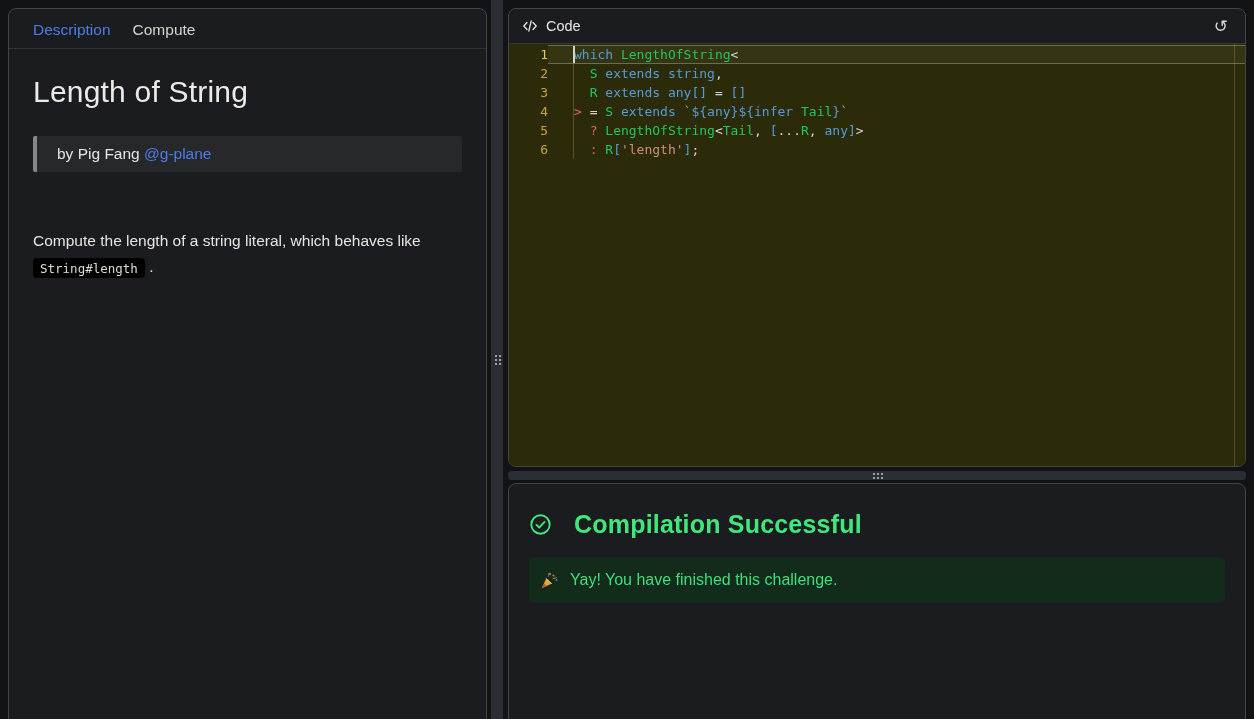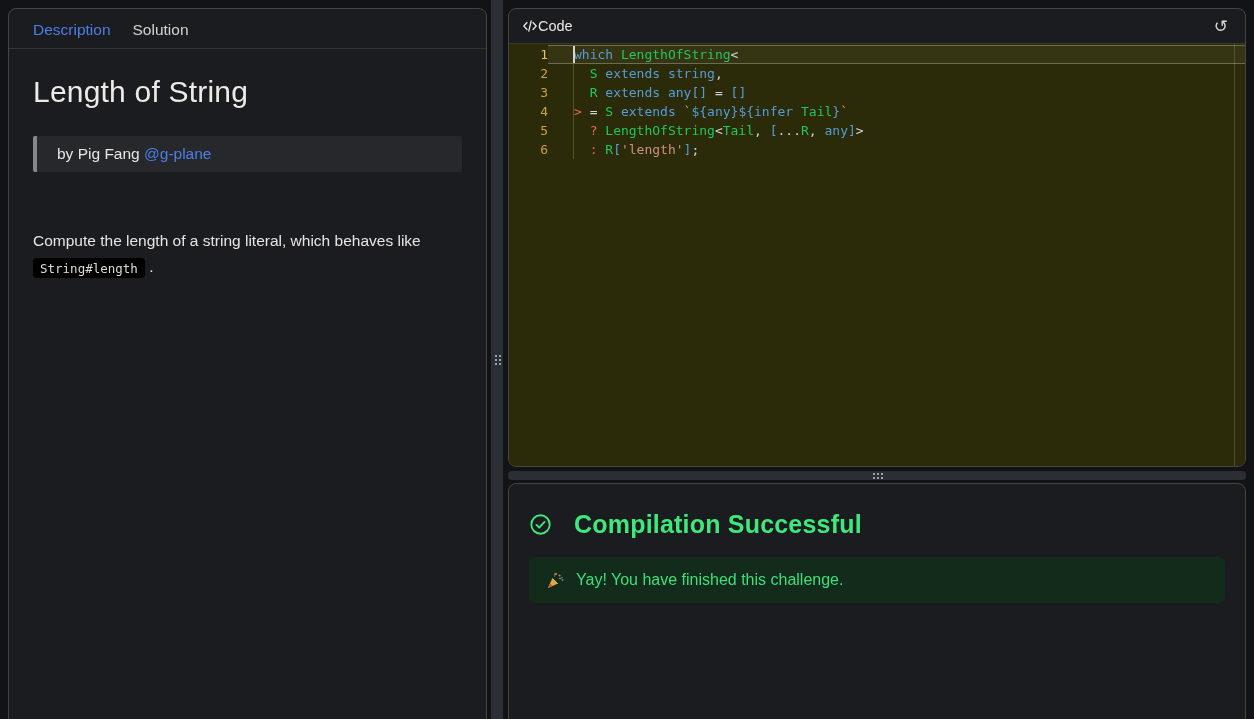--- a/index.html
+++ b/index.html
@@ -28,21 +28,21 @@
                display: flex; align-items: center; justify-content: center; cursor: col-resize; }
   #h-resizer { position: absolute; left: 508px; top: 471px; width: 738px; height: 9px; background: #2b2e33;
                border-radius: 4px; display: flex; align-items: center; justify-content: center; cursor: row-resize; }
   .grip-v { width: 7px; height: 11px; background-image: radial-gradient(#9aa1a9 1px, transparent 1.3px);
             background-size: 4px 4px; background-position: 0 0; }
   .grip-h { width: 11px; height: 7px; background-image: radial-gradient(#9aa1a9 1px, transparent 1.3px);
             background-size: 4px 4px; background-position: 0 0; }
 
   
   #code-card { left: 508px; top: 8px; width: 738px; height: 459px; }
-  .code-header { height: 35px; display: flex; align-items: center; padding: 0 13px;
+  .code-header { height: 35px; display: flex; align-items: center; gap: 8px; padding: 0 13px;
                  border-bottom: 1px solid #39382e; }
   .code-header-title { font-size: 14.5px; color: #e9e7e3; font-weight: 400; }
   .icon-btn { margin-left: auto; background: none; border: none; color: #d8d6d2; font-size: 17px;
               line-height: 1; cursor: pointer; font-family: "DejaVu Sans", sans-serif; padding: 2px 4px; }
   .editor { position: relative; height: 423px; background: #2b2b0a; padding-top: 1px;
             font-family: "DejaVu Sans Mono", monospace; font-size: 13px; cursor: text; }
   .editor::after { content: ""; position: absolute; top: 0; bottom: 0; right: 10px; width: 1px;
                    background: rgba(200,200,150,0.22); }
   .code-line { display: flex; height: 19px; line-height: 19px; }
   .ln-num { flex: 0 0 39px; text-align: right; color: #c9a33f; user-select: none; }
@@ -58,33 +58,33 @@
   .tk-pl { color: #d4d4d4; }
   .tk-op { color: #e06950; }
   .tk-st { color: #ce9178; }
   .tk-br { color: #569cd6; }
 
   
   #result-card { left: 508px; top: 483px; width: 738px; height: 255px; padding: 26px 20px; }
   .result-heading { display: flex; align-items: center; gap: 22px; color: #3ee87b;
                     font-size: 25px; font-weight: 700; letter-spacing: .2px; }
   .success-box { margin-top: 18px; height: 46px; background: #132b1a; border-radius: 6px;
-                 display: flex; align-items: center; gap: 11px; padding: 0 17px;
+                 display: flex; align-items: center; gap: 11px; padding: 0 11px;
                  color: #3fdf7a; font-size: 16px; }
   svg { display: block; }
 </style>
 </head>
 <body>
 
 <div id="screen">
 
   <div id="left-card" class="card">
     <div class="tabbar">
       <span class="tab active">Description</span>
-      <span class="tab">Solution</span>
+      <span class="tab">Compute</span>
     </div>
     <div class="left-content">
       <h1 class="challenge-title">Length of String</h1>
       <div class="byline">
         <span>by Pig Fang </span><a href="#">@g-plane</a>
       </div>
       <p class="desc">
         <span>Compute the length of a string literal, which behaves like</span>
         <span class="inline-code">String#length</span>
         <span>.</span>

